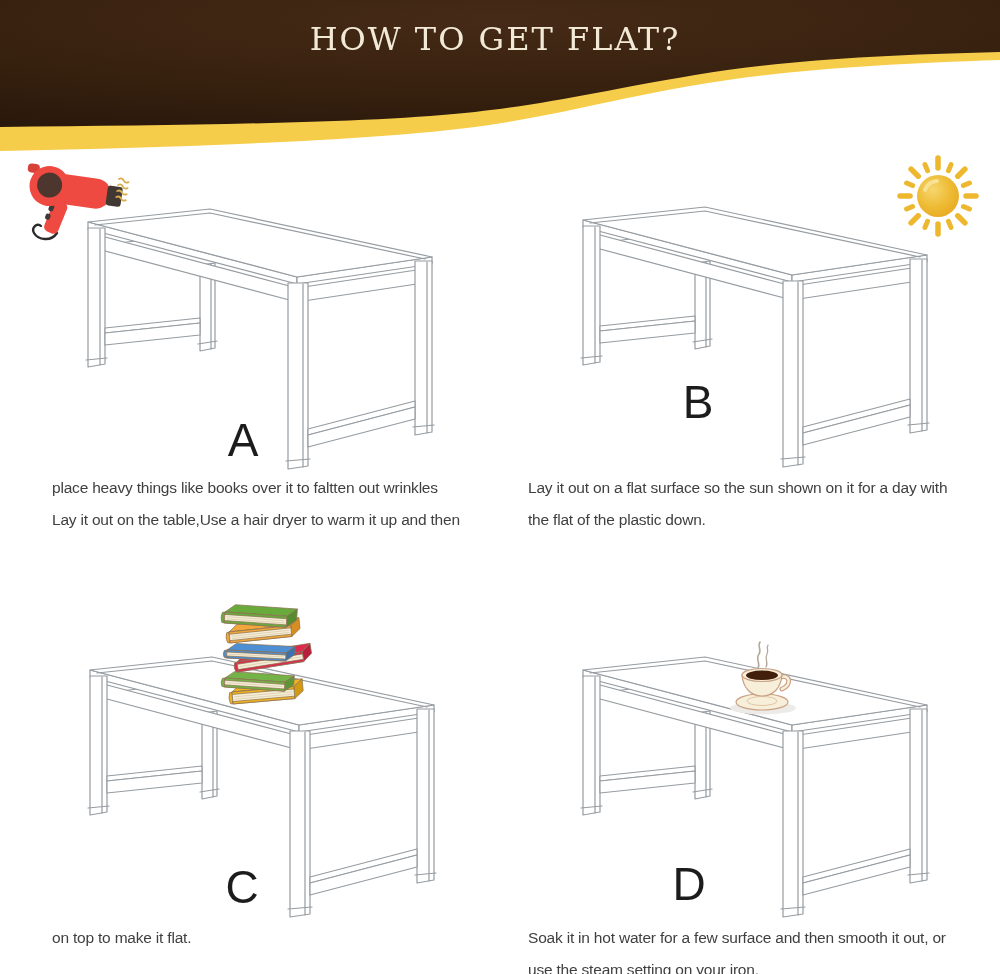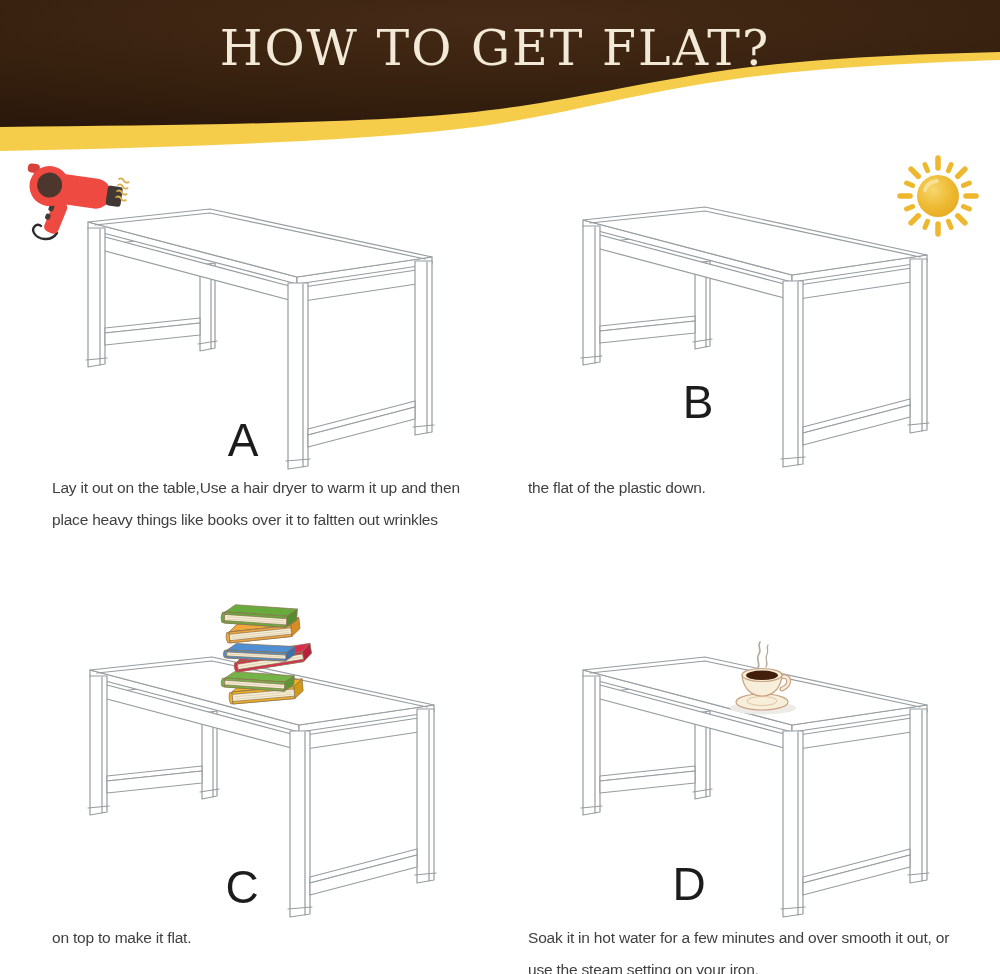--- a/index.html
+++ b/index.html
@@ -2,21 +2,21 @@
 <html><head>
 <meta charset="utf-8">
 <style>
   html,body{margin:0;padding:0;background:#fff;}
   .canvas{position:relative;width:1000px;height:974px;margin:0 auto;background:#fff;overflow:hidden;
           font-family:"Liberation Sans",sans-serif;}
   .hdr{position:absolute;left:0;top:0;width:1000px;height:160px;}
   .hdr svg{position:absolute;left:0;top:0;}
   .title{position:absolute;left:0;top:20px;width:990px;text-align:center;
          font-family:"DejaVu Serif","Liberation Serif",serif;
-         font-size:49px;font-weight:500;letter-spacing:2px;color:#f2e9d6;}
+         font-size:32px;font-weight:500;letter-spacing:2px;color:#f2e9d6;}
   .panel{position:absolute;left:0;top:0;width:1000px;height:974px;}
   .tbl{position:absolute;}
   .letter{position:absolute;transform:translateX(-50%);
           font-size:46px;font-weight:400;color:#1c1c1c;line-height:1;}
   .desc{position:absolute;font-size:15.5px;letter-spacing:-0.2px;line-height:32px;color:#3f3f3f;white-space:nowrap;}
   .icon{position:absolute;}
 </style>
 </head>
 <body>
 
@@ -98,22 +98,22 @@
       </g>
       <g transform="translate(104,26) rotate(18)" fill="none" stroke="#d9ad4e" stroke-width="1.8" stroke-linecap="round">
         <path d="M0,0 q2.5,-2.5 5,0 q2.5,2.5 5,0"></path>
         <path d="M1,6 q2.5,-2.5 5,0 q2.5,2.5 5,0"></path>
         <path d="M2,12 q2.5,-2.5 5,0 q2.5,2.5 5,0"></path>
         <path d="M3,18 q2.5,-2.5 5,0 q2.5,2.5 5,0"></path>
       </g>
     </svg>
     <div class="letter" style="left:243px;top:417px">A</div>
     <div class="desc" style="left:52px;top:472px">
+      <div>place heavy things like books over it to faltten out wrinkles</div>
       <div>Lay it out on the table,Use a hair dryer to warm it up and then</div>
-      <div>place heavy things like books over it to faltten out wrinkles</div>
     </div>
   </section>
 
   <section class="panel">
     <svg class="tbl" style="left:555px;top:193px" width="420" height="310">
       <use href="#sym-table"></use>
     </svg>
     <svg class="icon" style="left:890px;top:148px" width="96" height="96" viewBox="0 0 96 96">
       <g stroke="#edb72e" stroke-linecap="round" fill="none">
         <g stroke-width="5.5">
@@ -135,20 +135,21 @@
           <line x1="73.4" y1="37.5" x2="79.4" y2="35"></line>
           <line x1="37.5" y1="73.4" x2="35" y2="79.4"></line>
           <line x1="58.5" y1="22.6" x2="61" y2="16.6"></line>
         </g>
       </g>
       <circle cx="48" cy="48" r="21" fill="url(#sunGrad)"></circle>
       <path d="M35,42 a14,14 0 0 1 12,-9" fill="none" stroke="#f8e195" stroke-width="4" stroke-linecap="round"></path>
     </svg>
     <div class="letter" style="left:698px;top:379px">B</div>
     <div class="desc" style="left:528px;top:472px">
+      <div>Lay it out on a flat surface so the sun shown on it for a day with</div>
       <div>the flat of the plastic down.</div>
     </div>
   </section>
 
   <section class="panel">
     <svg class="tbl" style="left:62px;top:643px" width="420" height="310">
       <use href="#sym-table"></use>
     </svg>
     <svg class="icon" style="left:216px;top:592px" width="100" height="128" viewBox="0 0 100 128">
       <g stroke="#8a7050" stroke-width="0.7" stroke-linejoin="round">
@@ -234,18 +235,18 @@
       <path d="M58,39 C67,36 69,47 59,51" fill="none" stroke="#c9a183" stroke-width="5" stroke-linecap="round"></path>
       <path d="M58,39 C67,36 69,47 59,51" fill="none" stroke="#f8efda" stroke-width="2.6" stroke-linecap="round"></path>
       <path d="M19,37 C20,49 27,58 39,58 C51,58 58,49 59,37 Z" fill="#f8efda" stroke="#c9a183" stroke-width="1.2"></path>
       <ellipse cx="39" cy="37" rx="20" ry="6.5" fill="#f8efda" stroke="#c9a183" stroke-width="1.2"></ellipse>
       <ellipse cx="39" cy="37.3" rx="16" ry="4.8" fill="#411f0b"></ellipse>
       <path d="M35,30 C38,26 32,21 36,16 C39,12 34,8 37,4" fill="none" stroke="#b3a99b" stroke-width="1.6" stroke-linecap="round"></path>
       <path d="M43,29 C46,25 41,21 44,16 C46,13 43,10 45,7" fill="none" stroke="#b3a99b" stroke-width="1.3" stroke-linecap="round"></path>
     </svg>
     <div class="letter" style="left:689px;top:861px">D</div>
     <div class="desc" style="left:528px;top:922px">
-      <div>Soak it in hot water for a few minutes and over smooth it out, or</div>
+      <div>Soak it in hot water for a few surface and then smooth it out, or</div>
       <div>use the steam setting on your iron.</div>
     </div>
   </section>
 
 </div>
 
 </body></html>

